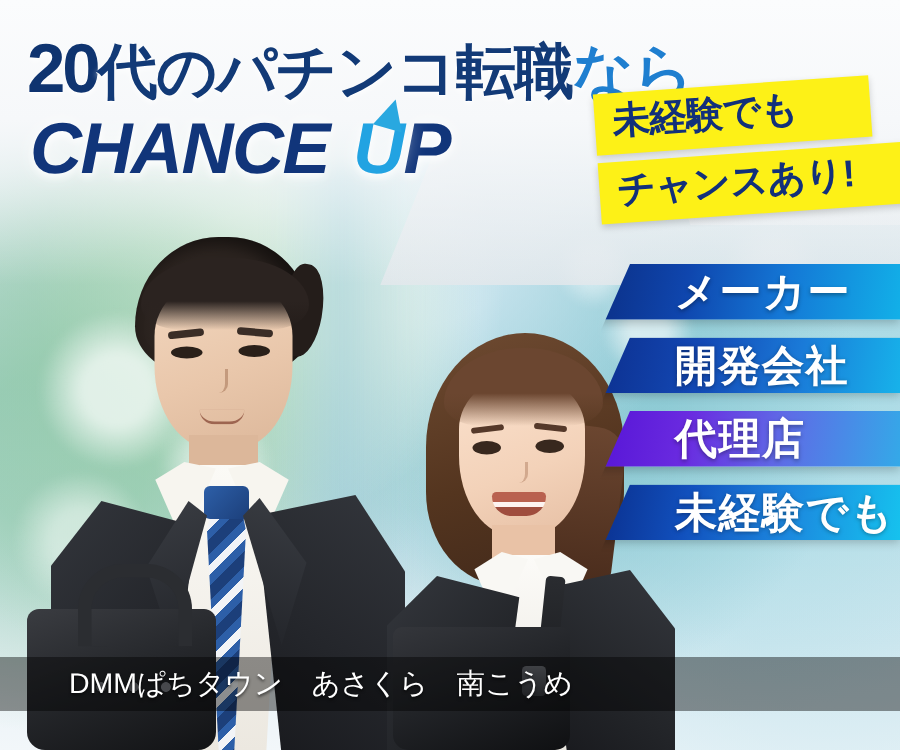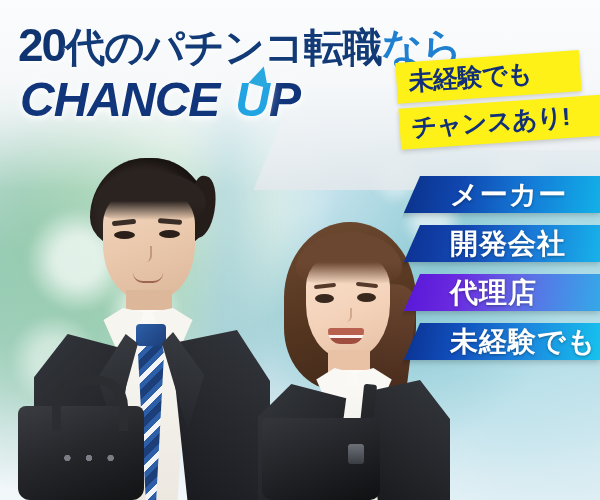--- a/index.html
+++ b/index.html
@@ -371,14 +371,17 @@
       <span class="bar-label">開発会社</span>
     </div>
     <div class="bar b3">
       <span class="bar-label">代理店</span>
     </div>
     <div class="bar b4">
       <span class="bar-label">未経験でも</span>
     </div>
   </div>
 
+  <div id="caption">
+    <span class="txt">DMMぱちタウン　あさくら　南こうめ</span>
+  </div>
 
 </div>
 
 </body></html>

